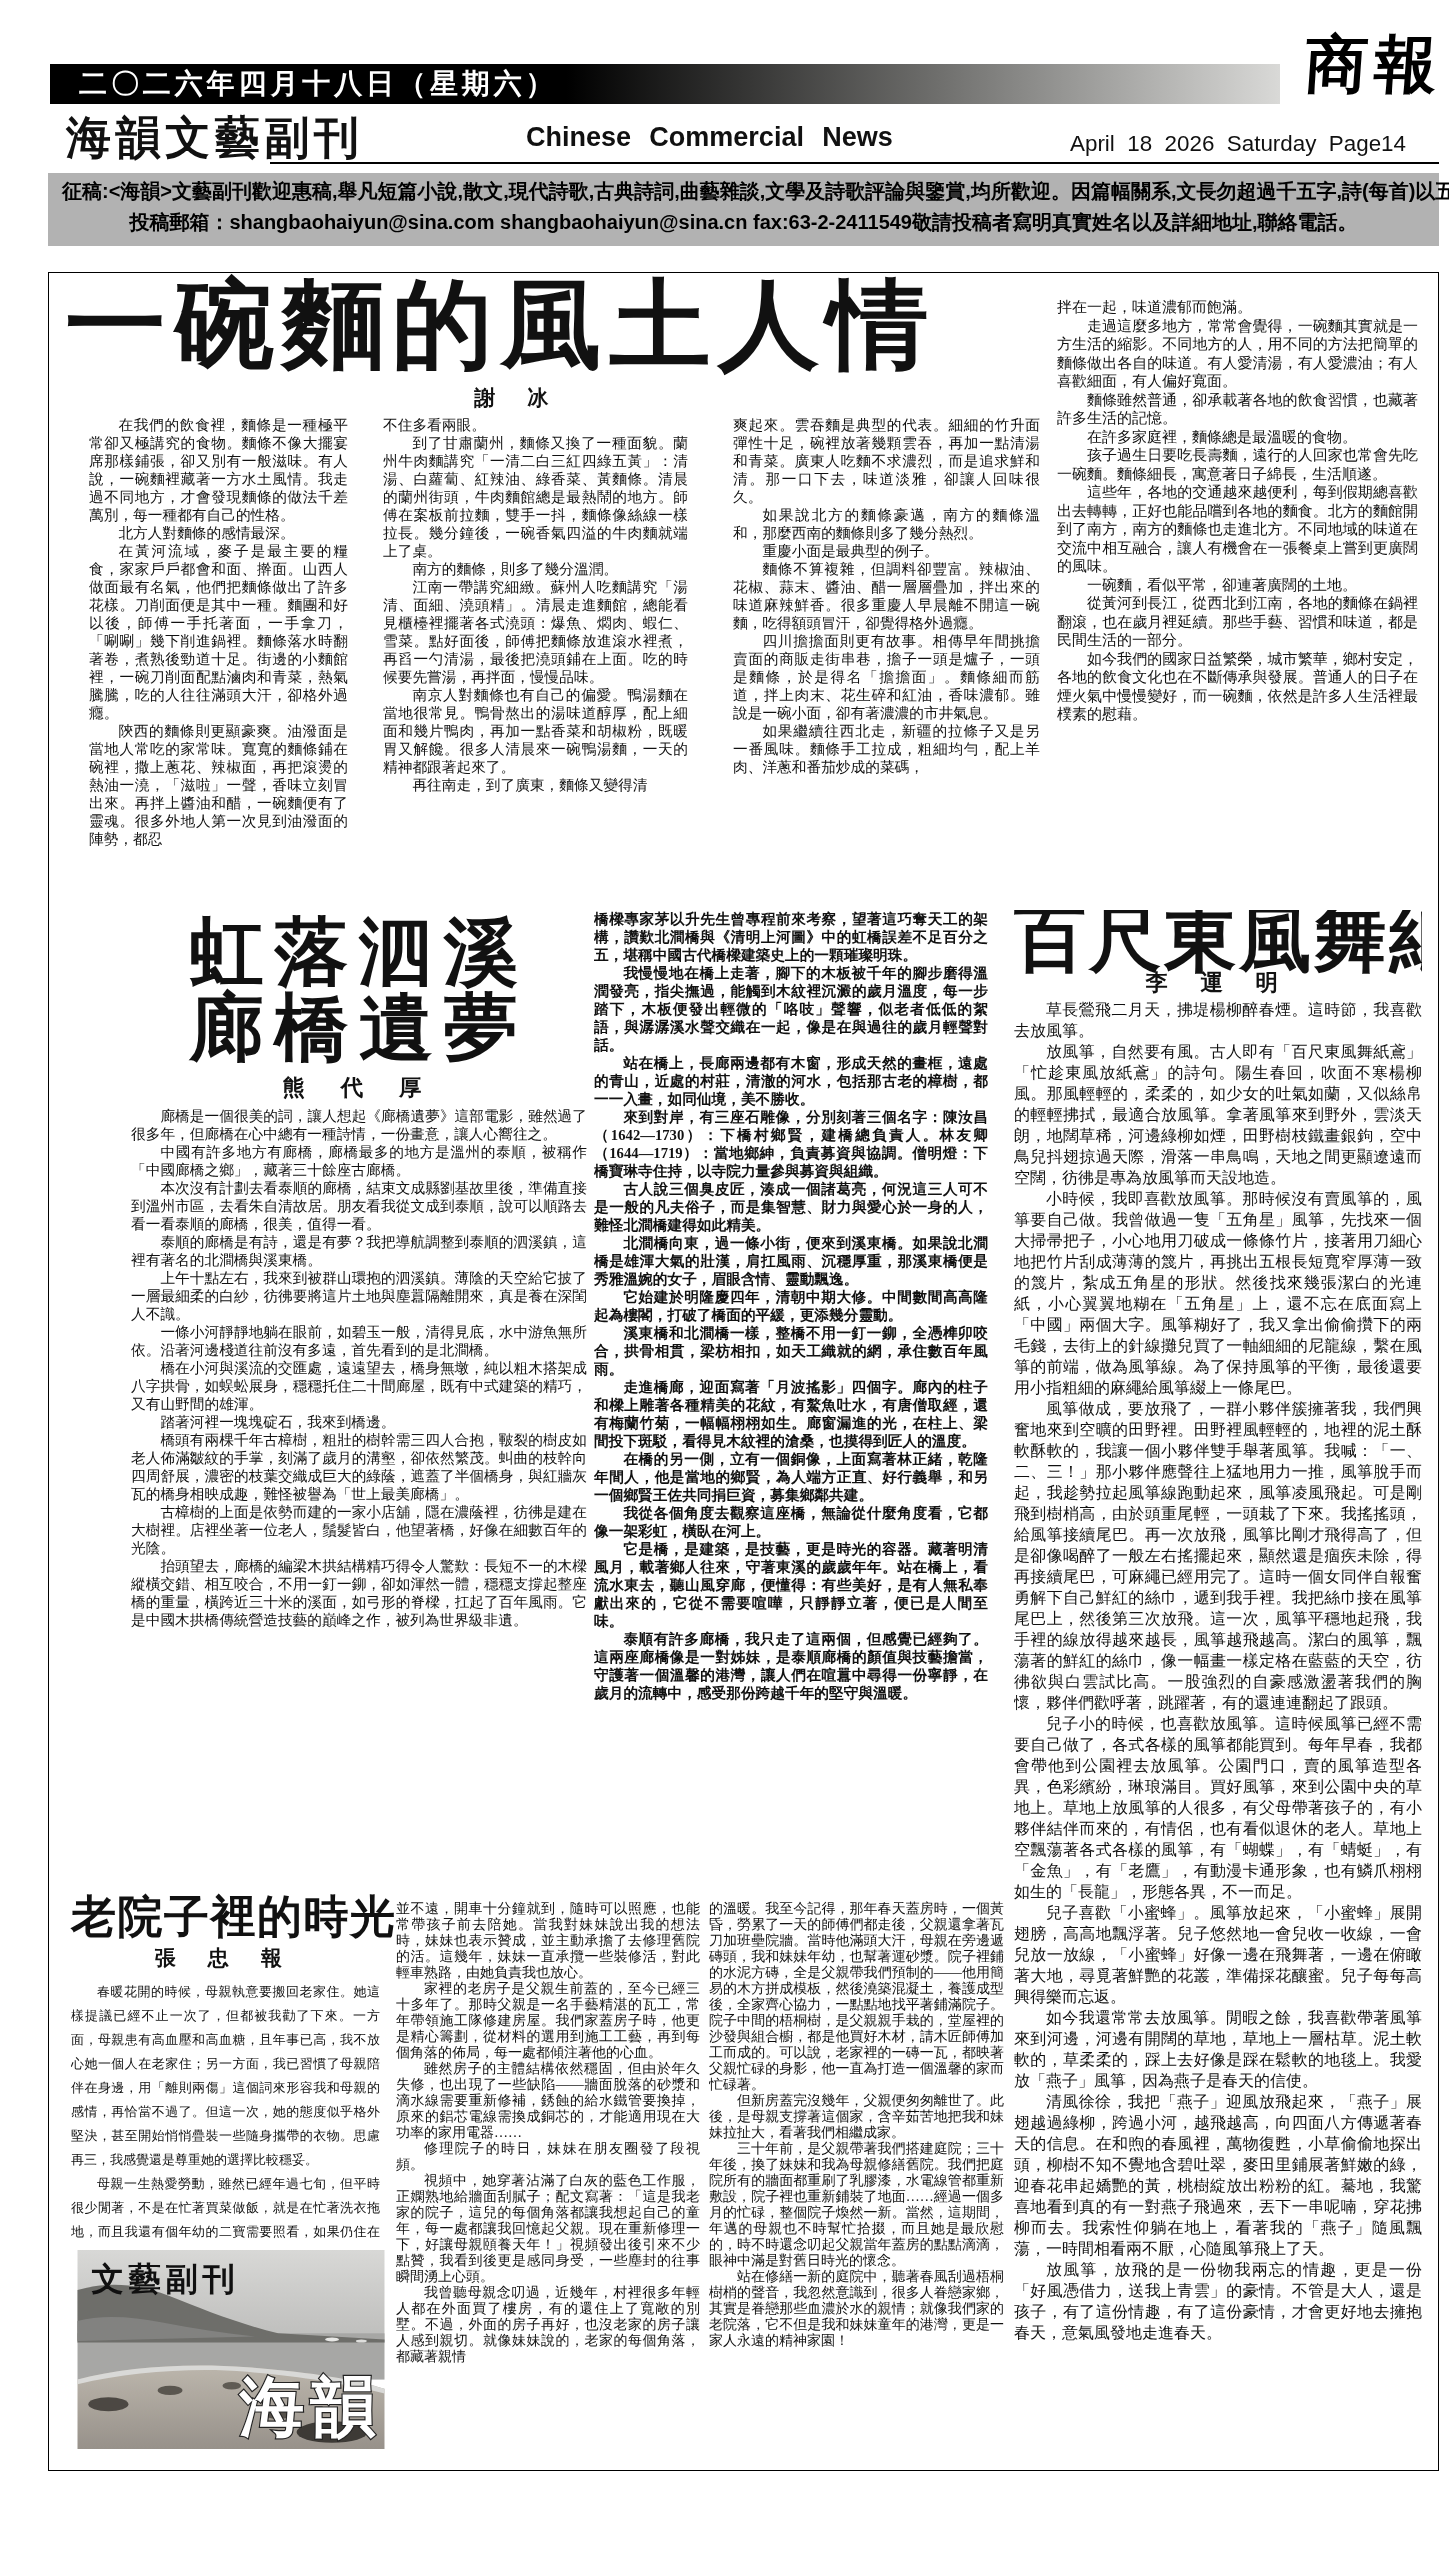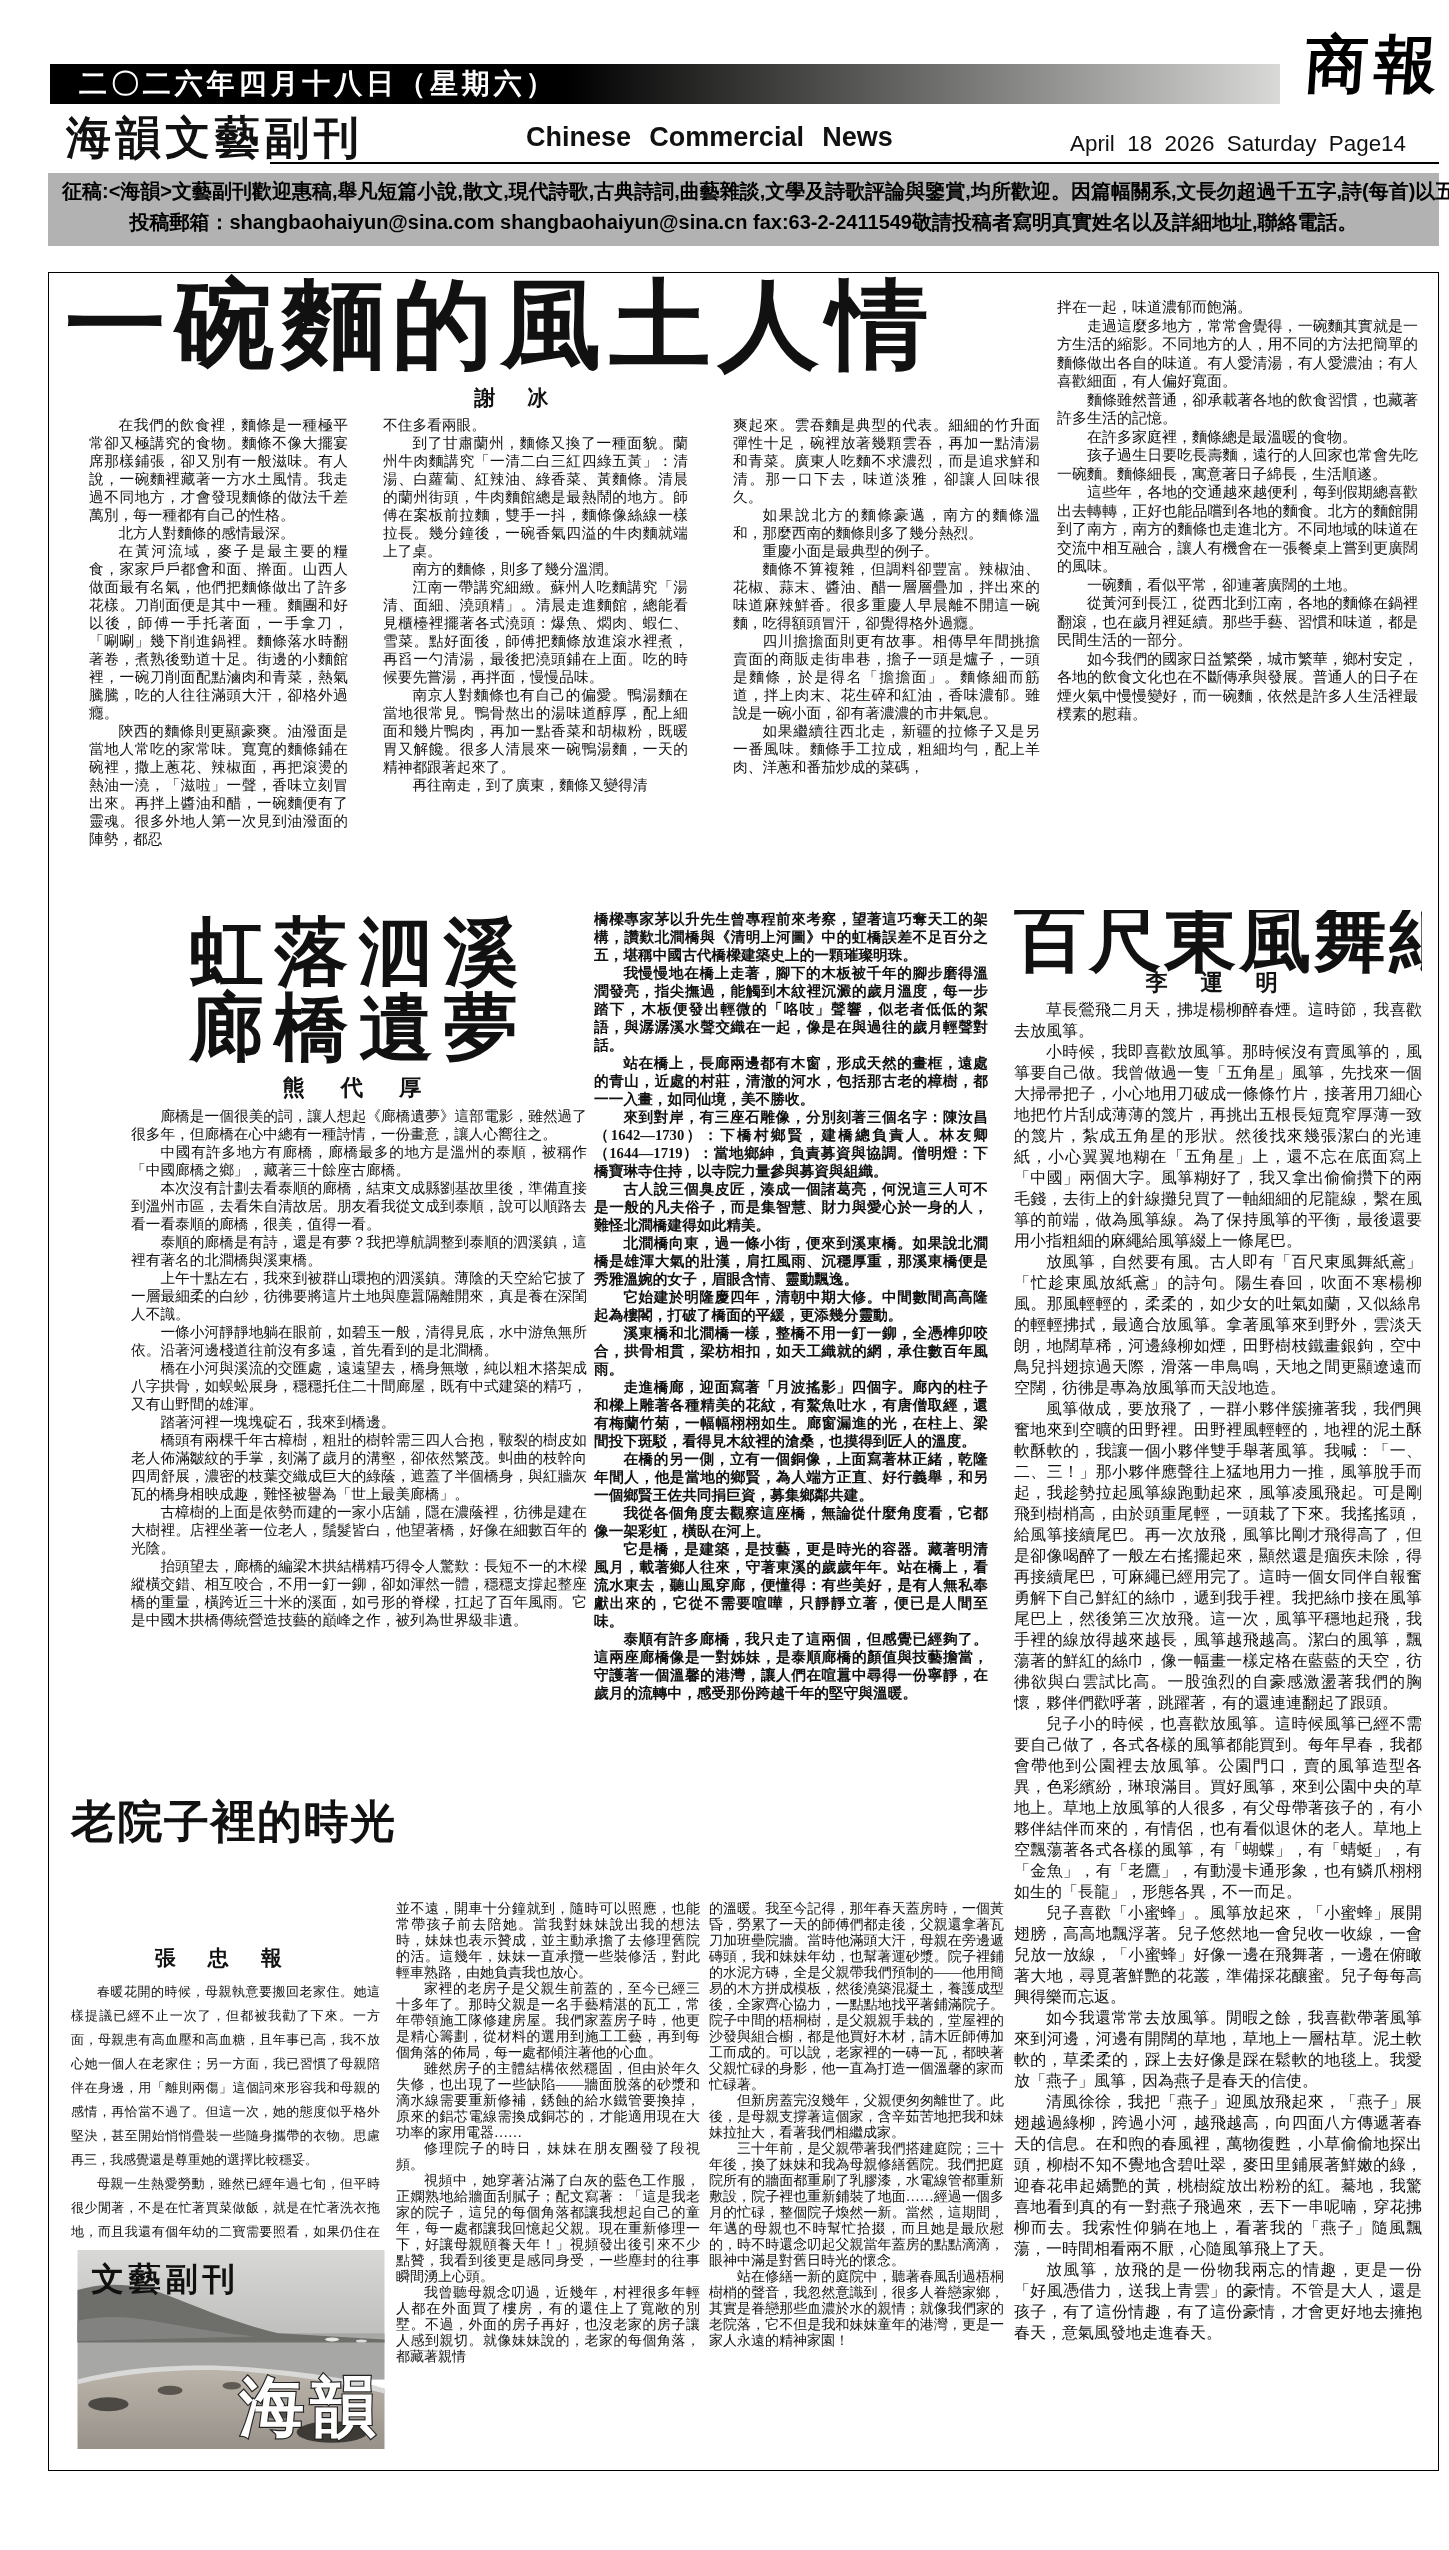--- a/index.html
+++ b/index.html
@@ -49,21 +49,21 @@
   .a2-byline{position:static;display:block;text-align:center;font-family:"DejaVu Serif",serif;
     font-weight:bold;font-size:22.4px;letter-spacing:14px;margin:12.4px 0 10.8px 0;text-indent:0;}
   .a2c2{left:594px;top:910px;width:394px;height:925px;font-size:14.7px;line-height:18px;font-weight:bold;}
   
   .a3col{left:1014px;top:910px;width:408px;height:1534px;font-size:16px;line-height:21px;}
   .a3-title{font-family:"Liberation Sans",sans-serif;font-weight:900;font-size:72px;
     line-height:59px;letter-spacing:3.1px;white-space:nowrap;text-align:center;text-indent:0;}
   .a3-byline{position:static;display:block;text-align:center;font-family:"DejaVu Serif",serif;
     font-weight:bold;font-size:22.4px;letter-spacing:12.4px;margin:3.1px 0 6.2px 0;text-indent:0;}
   
-  .a4-title{left:71px;top:1792px;font-family:"Liberation Sans",sans-serif;font-weight:900;
+  .a4-title{left:71px;top:1887px;font-family:"Liberation Sans",sans-serif;font-weight:900;
     font-size:45px;letter-spacing:1.5px;white-space:nowrap;}
   .a4-author{left:93px;top:1944px;width:263px;font-size:21px;letter-spacing:12.4px;}
   .a4c1{left:71px;top:1980px;width:309px;height:266px;font-size:13px;line-height:24px;}
   .a4c2{left:396px;top:1901px;width:304px;height:543px;font-size:14px;line-height:16px;}
   .a4c3{left:709px;top:1901px;width:295px;height:543px;font-size:14px;line-height:16px;}
   
   .photo{left:77px;top:2250px;width:308px;height:199px;}
 </style>
 </head>
 <body>
@@ -155,22 +155,22 @@
       <p class="para">我從各個角度去觀察這座橋，無論從什麼角度看，它都像一架彩虹，橫臥在河上。</p>
       <p class="para">它是橋，是建築，是技藝，更是時光的容器。藏著明清風月，載著鄉人往來，守著東溪的歲歲年年。站在橋上，看流水東去，聽山風穿廊，便懂得：有些美好，是有人無私奉獻出來的，它從不需要喧嘩，只靜靜立著，便已是人間至味。</p>
       <p class="para">泰順有許多廊橋，我只走了這兩個，但感覺已經夠了。這兩座廊橋像是一對姊妹，是泰順廊橋的顏值與技藝擔當，守護著一個溫馨的港灣，讓人們在喧囂中尋得一份寧靜，在歲月的流轉中，感受那份跨越千年的堅守與溫暖。</p>
     </div>
 
   <div class="col a3col">
     <div class="a3-title">百尺東風舞紙鳶</div>
     <div class="a3-byline">李 運 明</div>
     <div>
         <p class="para">草長鶯飛二月天，拂堤楊柳醉春煙。這時節，我喜歡去放風箏。</p>
+        <p class="para">放風箏，自然要有風。古人即有「百尺東風舞紙鳶」「忙趁東風放紙鳶」的詩句。陽生春回，吹面不寒楊柳風。那風輕輕的，柔柔的，如少女的吐氣如蘭，又似絲帛的輕輕拂拭，最適合放風箏。拿著風箏來到野外，雲淡天朗，地闊草稀，河邊綠柳如煙，田野樹枝鐵畫銀鉤，空中鳥兒抖翅掠過天際，滑落一串鳥鳴，天地之間更顯遼遠而空闊，彷彿是專為放風箏而天設地造。</p>
         <p class="para">小時候，我即喜歡放風箏。那時候沒有賣風箏的，風箏要自己做。我曾做過一隻「五角星」風箏，先找來一個大掃帚把子，小心地用刀破成一條條竹片，接著用刀細心地把竹片刮成薄薄的篾片，再挑出五根長短寬窄厚薄一致的篾片，紮成五角星的形狀。然後找來幾張潔白的光連紙，小心翼翼地糊在「五角星」上，還不忘在底面寫上「中國」兩個大字。風箏糊好了，我又拿出偷偷攢下的兩毛錢，去街上的針線攤兒買了一軸細細的尼龍線，繫在風箏的前端，做為風箏線。為了保持風箏的平衡，最後還要用小指粗細的麻繩給風箏綴上一條尾巴。</p>
-        <p class="para">放風箏，自然要有風。古人即有「百尺東風舞紙鳶」「忙趁東風放紙鳶」的詩句。陽生春回，吹面不寒楊柳風。那風輕輕的，柔柔的，如少女的吐氣如蘭，又似絲帛的輕輕拂拭，最適合放風箏。拿著風箏來到野外，雲淡天朗，地闊草稀，河邊綠柳如煙，田野樹枝鐵畫銀鉤，空中鳥兒抖翅掠過天際，滑落一串鳥鳴，天地之間更顯遼遠而空闊，彷彿是專為放風箏而天設地造。</p>
         <p class="para">風箏做成，要放飛了，一群小夥伴簇擁著我，我們興奮地來到空曠的田野裡。田野裡風輕輕的，地裡的泥土酥軟酥軟的，我讓一個小夥伴雙手舉著風箏。我喊：「一、二、三！」那小夥伴應聲往上猛地用力一推，風箏脫手而起，我趁勢拉起風箏線跑動起來，風箏凌風飛起。可是剛飛到樹梢高，由於頭重尾輕，一頭栽了下來。我搖搖頭，給風箏接續尾巴。再一次放飛，風箏比剛才飛得高了，但是卻像喝醉了一般左右搖擺起來，顯然還是痼疾未除，得再接續尾巴，可麻繩已經用完了。這時一個女同伴自報奮勇解下自己鮮紅的絲巾，遞到我手裡。我把絲巾接在風箏尾巴上，然後第三次放飛。這一次，風箏平穩地起飛，我手裡的線放得越來越長，風箏越飛越高。潔白的風箏，飄蕩著的鮮紅的絲巾，像一幅畫一樣定格在藍藍的天空，彷彿欲與白雲試比高。一股強烈的自豪感激盪著我們的胸懷，夥伴們歡呼著，跳躍著，有的還連連翻起了跟頭。</p>
         <p class="para">兒子小的時候，也喜歡放風箏。這時候風箏已經不需要自己做了，各式各樣的風箏都能買到。每年早春，我都會帶他到公園裡去放風箏。公園門口，賣的風箏造型各異，色彩繽紛，琳琅滿目。買好風箏，來到公園中央的草地上。草地上放風箏的人很多，有父母帶著孩子的，有小夥伴結伴而來的，有情侶，也有看似退休的老人。草地上空飄蕩著各式各樣的風箏，有「蝴蝶」，有「蜻蜓」，有「金魚」，有「老鷹」，有動漫卡通形象，也有鱗爪栩栩如生的「長龍」，形態各異，不一而足。</p>
         <p class="para">兒子喜歡「小蜜蜂」。風箏放起來，「小蜜蜂」展開翅膀，高高地飄浮著。兒子悠然地一會兒收一收線，一會兒放一放線，「小蜜蜂」好像一邊在飛舞著，一邊在俯瞰著大地，尋覓著鮮艷的花叢，準備採花釀蜜。兒子每每高興得樂而忘返。</p>
         <p class="para">如今我還常常去放風箏。閒暇之餘，我喜歡帶著風箏來到河邊，河邊有開闊的草地，草地上一層枯草。泥土軟軟的，草柔柔的，踩上去好像是踩在鬆軟的地毯上。我愛放「燕子」風箏，因為燕子是春天的信使。</p>
         <p class="para">清風徐徐，我把「燕子」迎風放飛起來，「燕子」展翅越過綠柳，跨過小河，越飛越高，向四面八方傳遞著春天的信息。在和煦的春風裡，萬物復甦，小草偷偷地探出頭，柳樹不知不覺地含碧吐翠，麥田里鋪展著鮮嫩的綠，迎春花串起嬌艷的黃，桃樹綻放出粉粉的紅。驀地，我驚喜地看到真的有一對燕子飛過來，丟下一串呢喃，穿花拂柳而去。我索性仰躺在地上，看著我的「燕子」隨風飄蕩，一時間相看兩不厭，心隨風箏飛上了天。</p>
         <p class="para">放風箏，放飛的是一份物我兩忘的情趣，更是一份「好風憑借力，送我上青雲」的豪情。不管是大人，還是孩子，有了這份情趣，有了這份豪情，才會更好地去擁抱春天，意氣風發地走進春天。</p>
       </div>
   </div>
 
   <div class="abs a4-title">老院子裡的時光</div>

